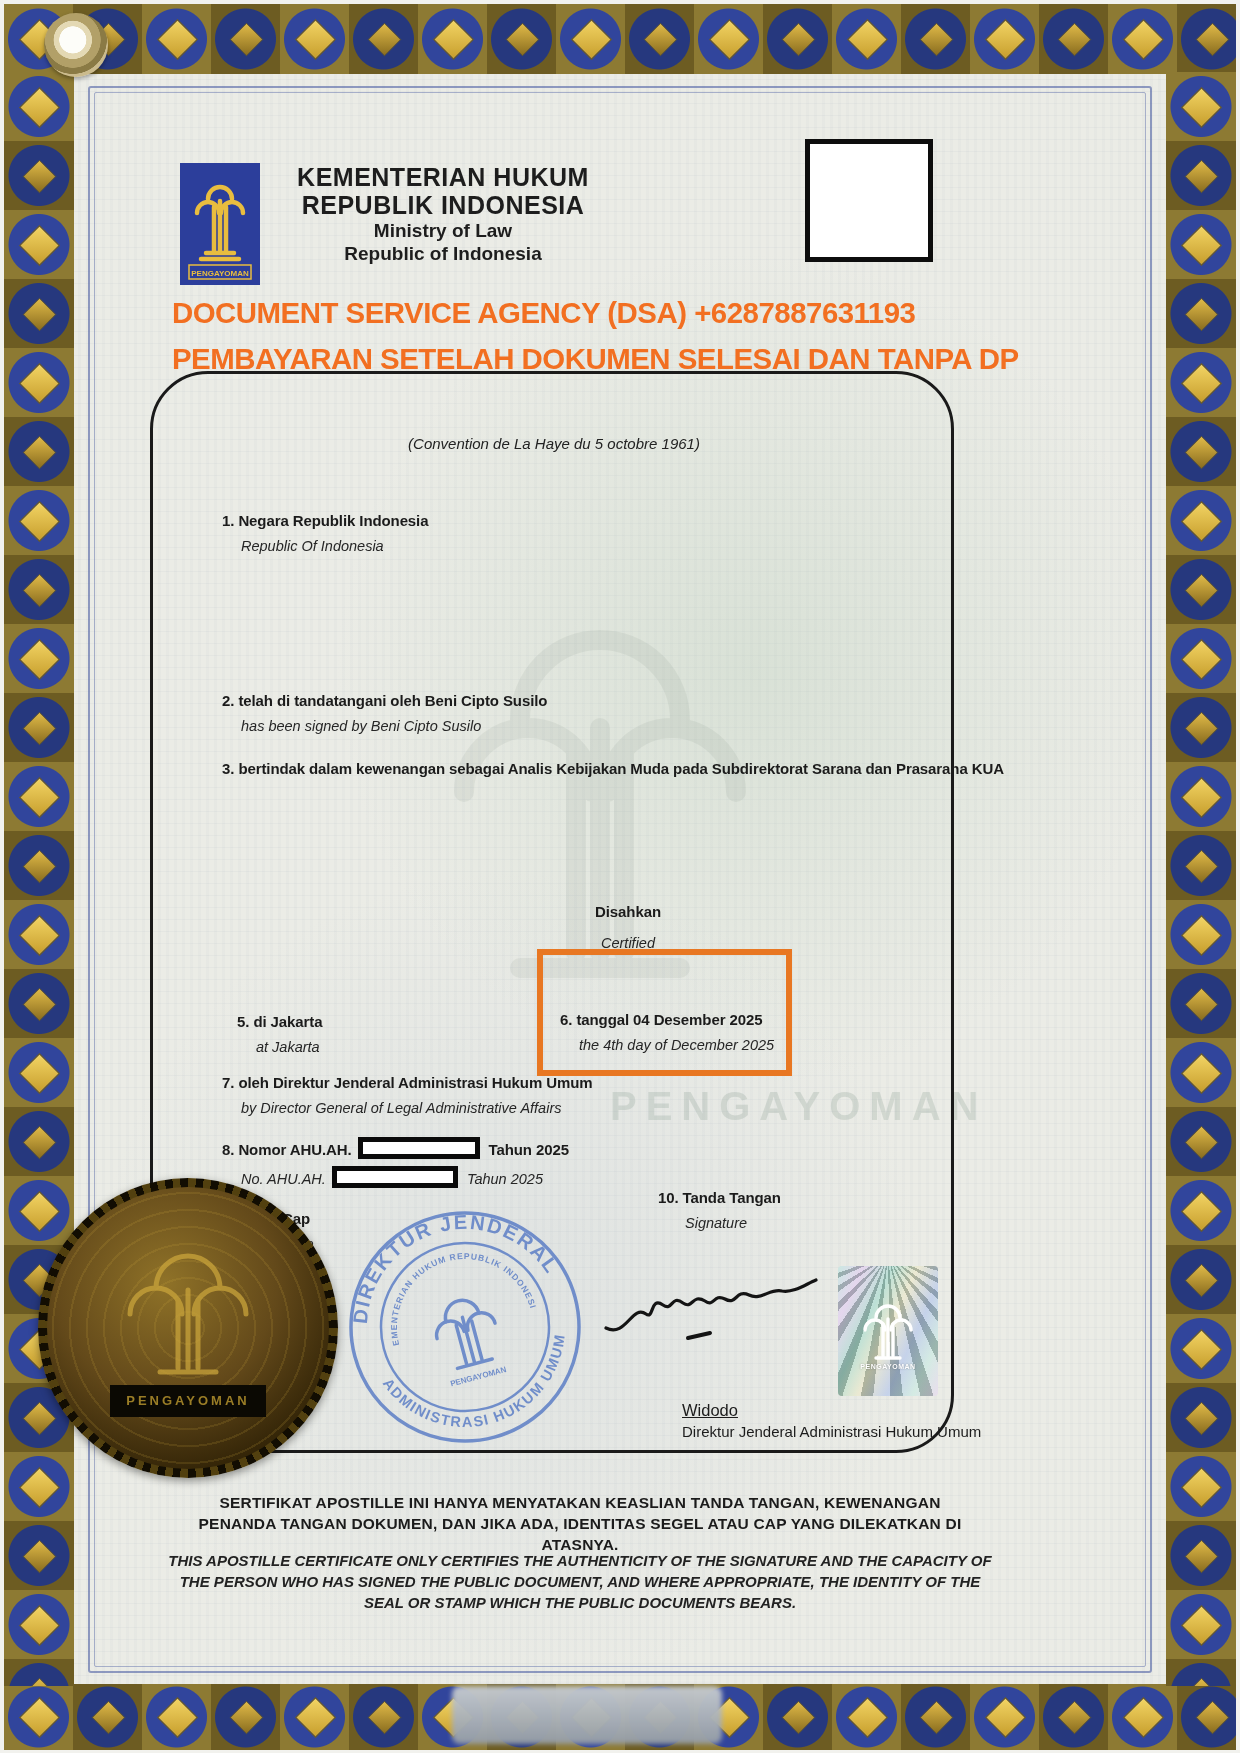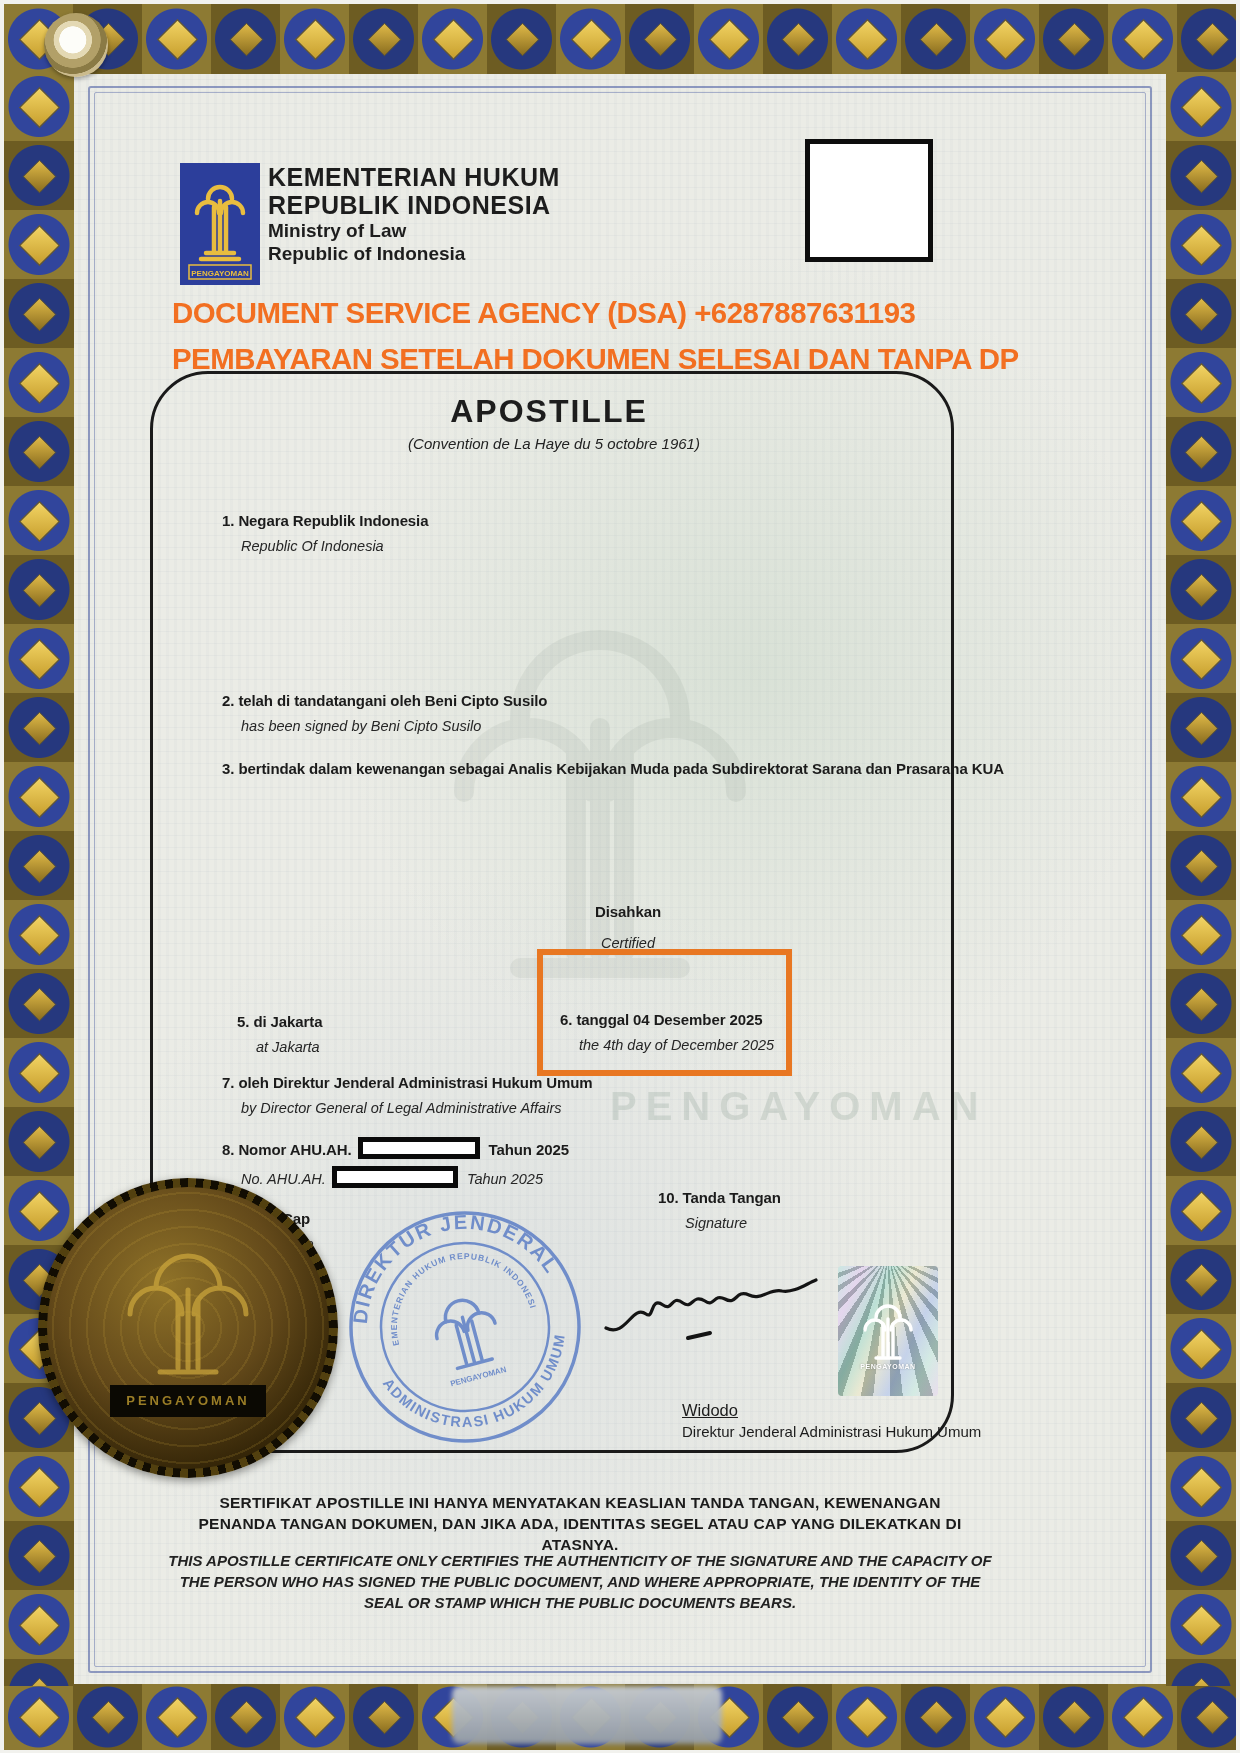--- a/index.html
+++ b/index.html
@@ -32,21 +32,21 @@
        repeating-linear-gradient(0deg,rgba(100,120,150,.05) 0 1px,rgba(0,0,0,0) 1px 12px),
        repeating-linear-gradient(90deg,rgba(100,120,150,.035) 0 3px,rgba(0,0,0,0) 3px 8px);}
   #innerframe{left:88px;top:86px;right:88px;bottom:80px;border:2px solid rgba(64,84,158,.55);z-index:2;border-radius:3px;}
   #innerframe::after{content:"";position:absolute;inset:4px;border:1px solid rgba(64,84,158,.4);border-radius:2px;}
   
   #wm-text{left:610px;top:1086px;font:700 40px/40px "Liberation Sans",sans-serif;
      letter-spacing:9px;color:rgba(140,158,146,.26);z-index:2;}
   #wm-emblem{left:400px;top:560px;z-index:1;opacity:.06;}
   
   #logo{left:180px;top:163px;width:80px;height:122px;z-index:3;}
-  #head-title{left:268px;top:163px;width:350px;z-index:3;color:#1d1d1d;}
+  #head-title{left:268px;top:163px;width:350px;text-align:center;z-index:3;color:#1d1d1d;}
   .ht1{font:700 25px/28px "Liberation Sans",sans-serif;letter-spacing:.5px;}
   .ht2{font:700 19px/23px "Liberation Sans",sans-serif;}
   .ht2+.ht2{margin-top:0;}
   #redact-photo{left:805px;top:139px;width:118px;height:113px;background:#ffffff;border:5px solid #0d0d0d;z-index:3;}
   #banner{left:172px;top:290px;z-index:4;color:#f26f21;font:700 30px/46px "Liberation Sans",sans-serif;
           letter-spacing:-.5px;transform:scaleX(.98);transform-origin:left top;}
   
   #certbox{left:150px;top:371px;width:798px;height:1076px;border:3px solid #1a1a1a;border-radius:58px;z-index:3;}
   #apostille-title{left:150px;top:394px;width:798px;text-align:center;z-index:3;
       font:700 32px/34px "Liberation Sans",sans-serif;letter-spacing:2px;color:#1d1d1d;}
@@ -233,21 +233,20 @@
   </div>
 
   <div class="abs" id="redact-photo"></div>
 
   <div class="abs" id="banner">
     <div>DOCUMENT SERVICE AGENCY (DSA) +6287887631193</div>
     <div>PEMBAYARAN SETELAH DOKUMEN SELESAI DAN TANPA DP</div>
   </div>
 
   <div class="abs" id="certbox"></div>
-  <div class="abs" id="apostille-title">APOSTILLE</div>
   <div class="abs" id="convention">(Convention de La Haye du 5 octobre 1961)</div>
 
   <div class="abs item" style="left:222px;top:511px">
     <div class="id-line">1. Negara Republik Indonesia</div>
     <div class="en-line">Republic Of Indonesia</div>
   </div>
 
 
   <div class="abs item" style="left:222px;top:691px">
     <div class="id-line">2. telah di tandatangani oleh Beni Cipto Susilo</div>

